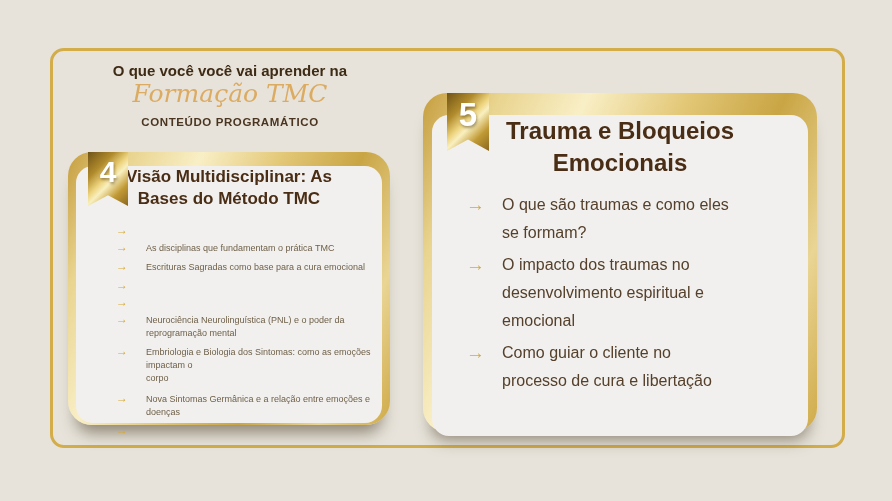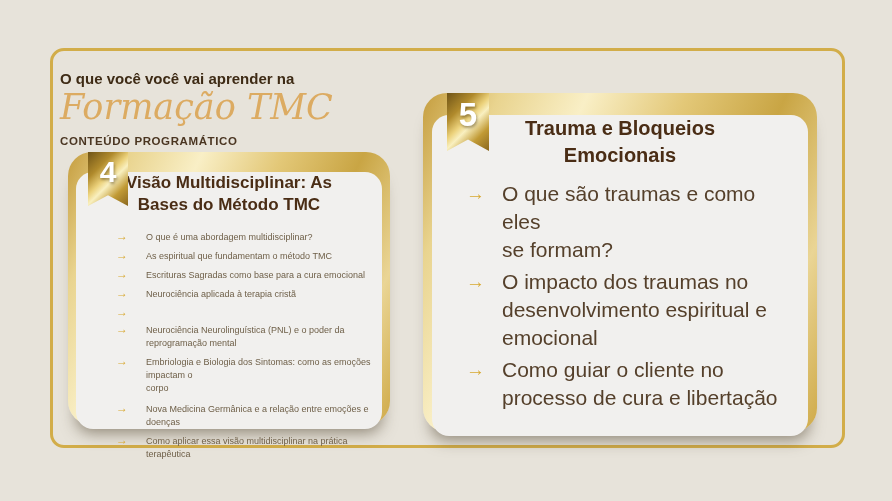--- a/index.html
+++ b/index.html
@@ -7,25 +7,25 @@
     width:892px;height:501px;position:relative;overflow:hidden;
     background:#e7e3da;
     font-family:"Liberation Sans",sans-serif;
   }
   
   .frame{
     position:absolute;left:50px;top:48px;width:795px;height:400px;
     border:3px solid #d2ad49;border-radius:14px;box-sizing:border-box;
   }
   
-  .header{position:absolute;left:60px;top:70px;width:340px;text-align:left;}
+  .header{position:absolute;left:60px;top:62px;width:340px;text-align:center;}
   .header-intro{font-size:15px;font-weight:bold;color:#3e2b15;}
   .header-title{
     font-family:"DejaVu Serif",serif;font-style:italic;font-weight:400;
-    font-size:35px;color:#dcab62;margin-top:1px;line-height:1.1;
+    font-size:25px;color:#dcab62;margin-top:1px;line-height:1.1;
   }
   .header-subtitle{
     font-size:11.5px;font-weight:bold;letter-spacing:.6px;color:#4a3521;margin-top:8px;
   }
   
   .card{
     position:absolute;border-radius:24px;padding:8px;box-sizing:border-box;
     background:linear-gradient(115deg,#c59d3e 0%,#e9d48f 14%,#f9efc6 30%,#e3c878 48%,#c9a544 66%,#ead595 84%,#cfaa48 100%);
     box-shadow:0 16px 15px -8px rgba(74,62,40,.55);
   }
@@ -42,37 +42,37 @@
     clip-path:polygon(0 0,100% 0,100% 100%,50% 80%,0 100%);
     color:#ffffff;font-weight:bold;text-shadow:1px 2px 3px rgba(60,40,0,.45);
     z-index:2;box-sizing:border-box;
   }
   .badge-left{left:20px;width:40px;height:54px;font-size:30px;padding-top:3px;}
   .badge-right{left:24px;width:42px;height:58px;font-size:33px;padding-top:3px;}
   
   .card-title{
     text-align:center;font-weight:bold;color:#4a2d15;white-space:pre-line;
   }
-  .card-left .card-title{margin-top:12px;font-size:17px;line-height:1.32;padding:0 26px;}
-  .card-right .card-title{margin-top:13px;font-size:20px;line-height:1.35;padding:0 30px;}
+  .card-left .card-title{margin-top:6px;font-size:17px;line-height:1.32;padding:0 26px;}
+  .card-right .card-title{margin-top:13px;font-size:24px;line-height:1.35;padding:0 30px;}
   
   .item{display:flex;align-items:flex-start;}
   .arrow{color:#d8a932;flex:none;font-weight:bold;}
   .card-left .list{margin-top:13px;padding:0 10px 0 40px;}
   .card-left .item{margin-bottom:5px;}
   .card-left .item:nth-child(8){margin-top:7px;}
   .card-left .arrow{width:30px;font-size:12px;line-height:12px;letter-spacing:-1px;}
   .card-left .item-text{
     font-size:9px;line-height:13px;color:#6f6049;white-space:pre-line;padding-top:1px;
   }
   .card-right .list{margin-top:11px;padding:0 20px 0 34px;}
   .card-right .item{margin-bottom:4px;}
   .card-right .arrow{width:36px;font-size:19px;line-height:28px;}
   .card-right .item-text{
-    font-size:21px;line-height:28px;color:#55402b;white-space:pre-line;
+    font-size:16px;line-height:28px;color:#55402b;white-space:pre-line;
   }
 </style>
 </head>
 <body>
 
 <div class="frame"></div>
 
 <div class="header">
   <div class="header-intro">O que você você vai aprender na</div>
   <div class="header-title">Formação TMC</div>
@@ -82,54 +82,51 @@
 <div class="card card-left">
   <div class="badge badge-left">
     <span>4</span>
   </div>
   <div class="card-inner">
     <div class="card-title">Visão Multidisciplinar: As
 Bases do Método TMC</div>
     <div class="list">
         <div class="item">
         <span class="arrow">→</span>
-        <span class="item-text">O que é uma abordagem multidisciplinar?</span>
       </div>
         <div class="item">
         <span class="arrow">→</span>
-        <span class="item-text">As espiritual que fundamentam o método TMC</span>
+        <span class="item-text">As disciplinas que fundamentam o prática TMC</span>
       </div>
         <div class="item">
         <span class="arrow">→</span>
         <span class="item-text">Escrituras Sagradas como base para a cura emocional</span>
       </div>
         <div class="item">
         <span class="arrow">→</span>
-        <span class="item-text">Neurociência aplicada à terapia cristã</span>
       </div>
         <div class="item">
         <span class="arrow">→</span>
       </div>
         <div class="item">
         <span class="arrow">→</span>
         <span class="item-text">Neurociência Neurolinguística (PNL) e o poder da
 reprogramação mental</span>
       </div>
         <div class="item">
         <span class="arrow">→</span>
         <span class="item-text">Embriologia e Biologia dos Sintomas: como as emoções impactam o
 corpo</span>
       </div>
         <div class="item">
         <span class="arrow">→</span>
-        <span class="item-text">Nova Medicina Germânica e a relação entre emoções e doenças</span>
+        <span class="item-text">Nova Sintomas Germânica e a relação entre emoções e doenças</span>
       </div>
         <div class="item">
         <span class="arrow">→</span>
-        <span class="item-text">Como aplicar essa visão multidisciplinar na prática terapêutica</span>
       </div>
       </div>
   </div>
 </div>
 
 <div class="card card-right">
   <div class="badge badge-right">
     <span>5</span>
   </div>
   <div class="card-inner">

